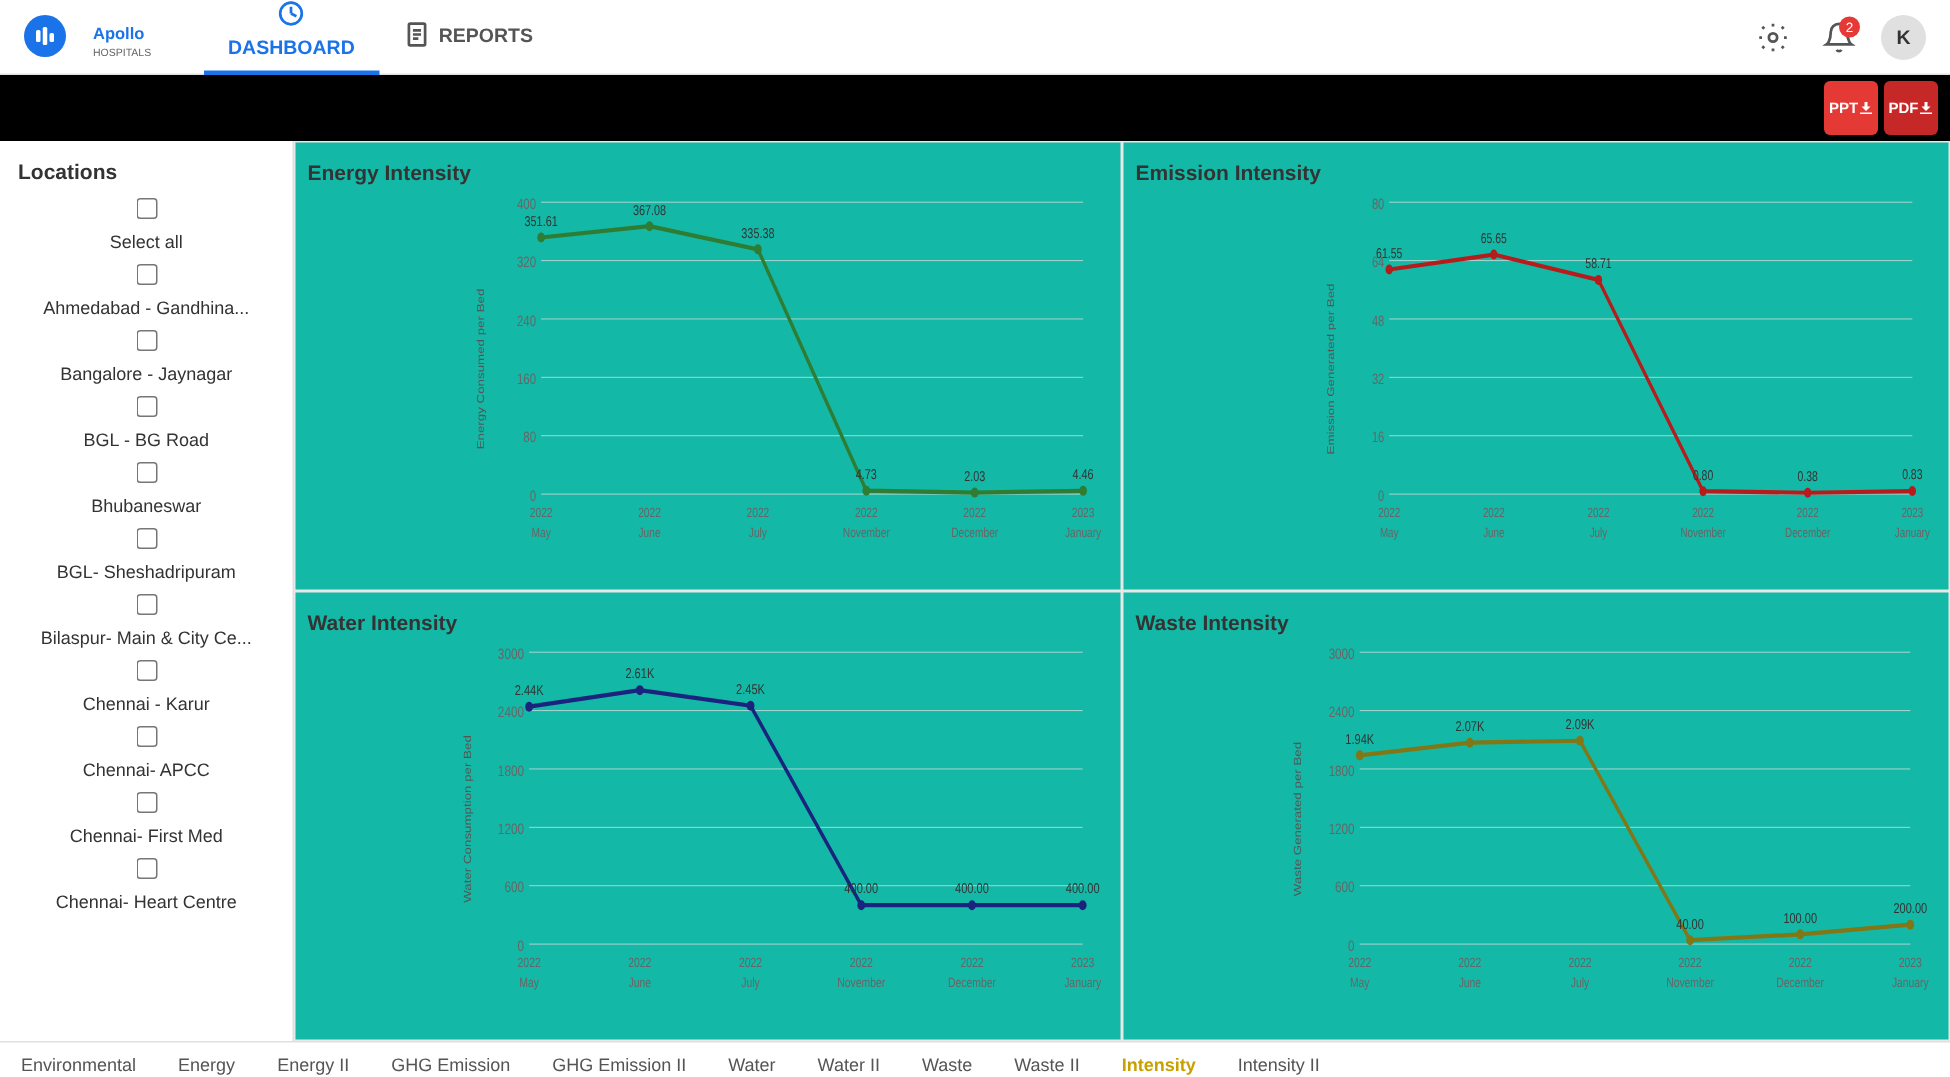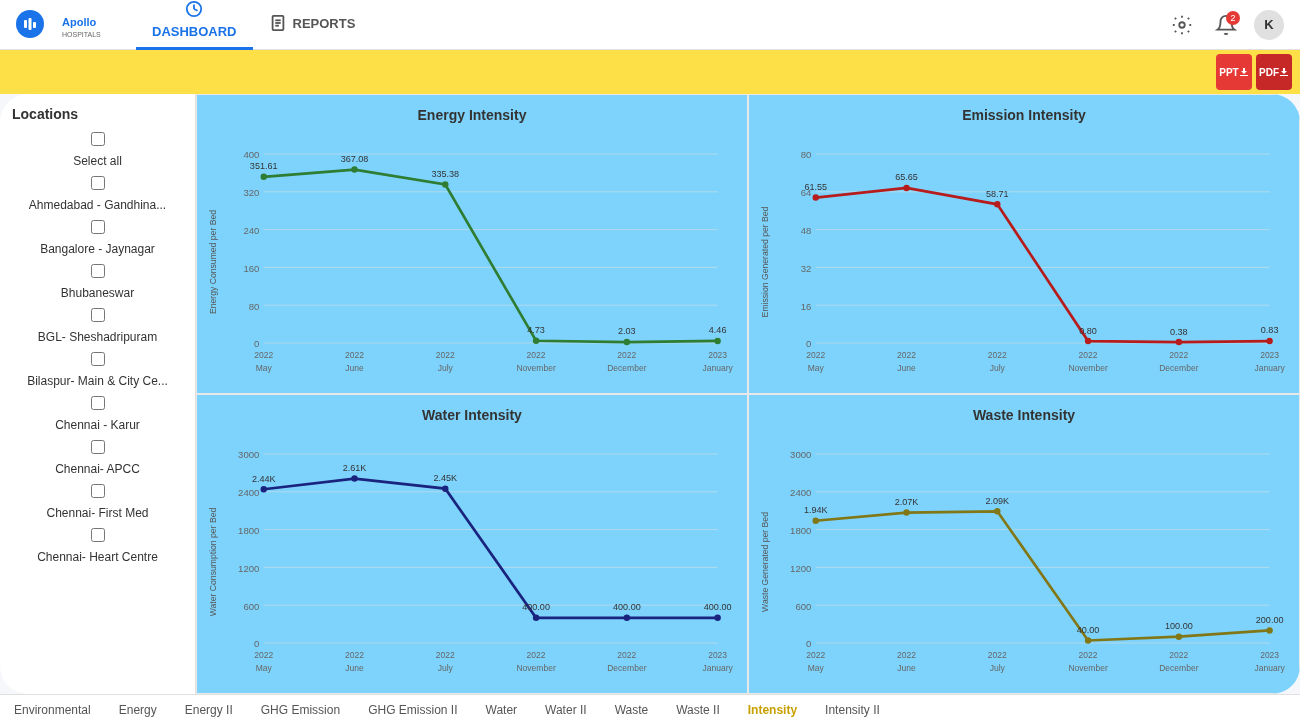--- a/index.html
+++ b/index.html
@@ -51,37 +51,36 @@
     .avatar {
       width: 30px; height: 30px; background: #e0e0e0;
       border-radius: 50%; display: flex; align-items: center; justify-content: center;
       font-weight: bold; color: #333; cursor: pointer;
     }
 
     
     .export-bar {
       display: flex; justify-content: flex-end;
       padding: 4px 8px;
-      background: #fde047;
+      background: #000000;
     }
     .export-btn {
       width: 36px; height: 36px; border-radius: 4px;
       display: flex; align-items: center; justify-content: center;
       cursor: pointer; font-size: 10px; font-weight: bold; color: white;
       margin-left: 4px;
     }
     .export-btn.ppt { background: #e53935; }
     .export-btn.pdf { background: #c62828; }
 
     
     .main-container {
       display: flex;
       height: calc(718px - 50px - 36px - 32px);
       overflow: hidden;
-      border-radius: 28px;
     }
 
     
     .sidebar {
       width: 196px;
       min-width: 196px;
       background: #fff;
       border-right: 1px solid #e0e0e0;
       padding: 8px 0;
       overflow-y: auto;
@@ -100,24 +99,24 @@
     
     .charts-area {
       flex: 1;
       display: grid;
       grid-template-columns: 1fr 1fr;
       grid-template-rows: 1fr 1fr;
       gap: 0;
       overflow: hidden;
     }
     .chart-panel {
-      background: #7dd3fc;
+      background: #14b8a6;
       border: 1px solid #e8e8e8;
       padding: 12px 8px 8px;
-      display: flex; flex-direction: column;
+      display: flex; 
       position: relative;
       overflow: hidden;
     }
     .chart-title {
       text-align: center; font-size: 14px; font-weight: 600;
       margin-bottom: 4px;
     }
     .chart-svg-wrap {
       flex: 1; position: relative;
     }
@@ -223,20 +222,24 @@
           <input type="checkbox" style="">
           <label>Select all</label>
         </div>
         <div class="sidebar-item">
           <input type="checkbox" style="">
           <label>Ahmedabad - Gandhina...</label>
         </div>
         <div class="sidebar-item">
           <input type="checkbox" style="">
           <label>Bangalore - Jaynagar</label>
+        </div>
+        <div class="sidebar-item">
+          <input type="checkbox" style="">
+          <label>BGL - BG Road</label>
         </div>
         <div class="sidebar-item">
           <input type="checkbox" style="">
           <label>Bhubaneswar</label>
         </div>
         <div class="sidebar-item">
           <input type="checkbox" style="">
           <label>BGL- Sheshadripuram</label>
         </div>
         <div class="sidebar-item">

